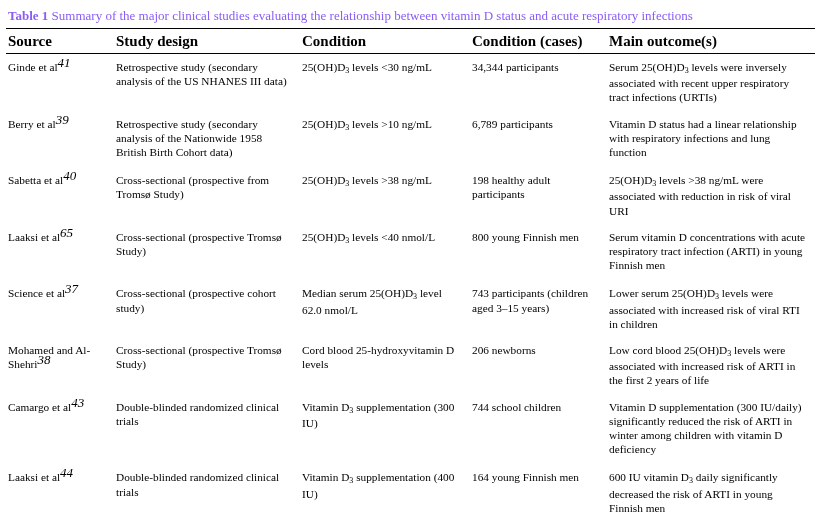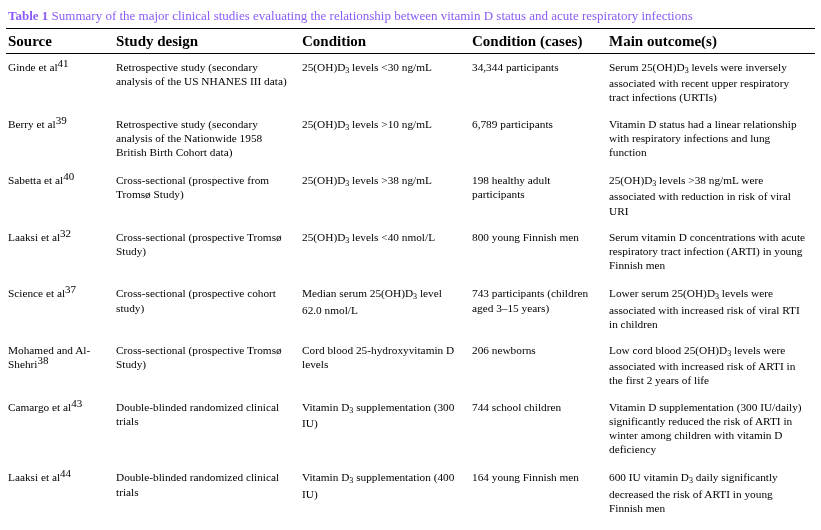--- a/index.html
+++ b/index.html
@@ -58,24 +58,25 @@
   .col3 { width: 170px; }
   .col4 { width: 137px; }
   .col5 { width: 208px; }
   sub {
     font-size: 8px;
     vertical-align: baseline;
     position: relative;
     bottom: -2px;
   }
   sup {
-    font-size: 11px;
+    font-size: 13px;
     vertical-align: baseline;
     position: relative;
     top: -4px;
+    font-style: italic;
   }
 </style>
 </head>
 <body>
 
 <div class="table-wrap">
 
   <div class="caption">
     <span class="cap-label">Table 1</span>
     <span>Summary of the major clinical studies evaluating the relationship between vitamin D status and acute respiratory infections</span>
@@ -118,21 +119,21 @@
 
       <tr>
         <td><span>Sabetta et al</span><sup>40</sup></td>
         <td>Cross-sectional (prospective from Tromsø Study)</td>
         <td><span>25(OH)D</span><sub>3</sub><span> levels &gt;38 ng/mL</span></td>
         <td>198 healthy adult participants</td>
         <td><span>25(OH)D</span><sub>3</sub><span> levels &gt;38 ng/mL were associated with reduction in risk of viral URI</span></td>
       </tr>
 
       <tr>
-        <td><span>Laaksi et al</span><sup>32</sup></td>
+        <td><span>Laaksi et al</span><sup>65</sup></td>
         <td>Cross-sectional (prospective Tromsø Study)</td>
         <td><span>25(OH)D</span><sub>3</sub><span> levels &lt;40 nmol/L</span></td>
         <td>800 young Finnish men</td>
         <td><span>Serum vitamin D concentrations with acute respiratory tract infection (ARTI) in young Finnish men</span><sub></sub><span></span></td>
       </tr>
 
       <tr>
         <td><span>Science et al</span><sup>37</sup></td>
         <td>Cross-sectional (prospective cohort study)</td>
         <td><span>Median serum 25(OH)D</span><sub>3</sub><span> level 62.0 nmol/L</span></td>

